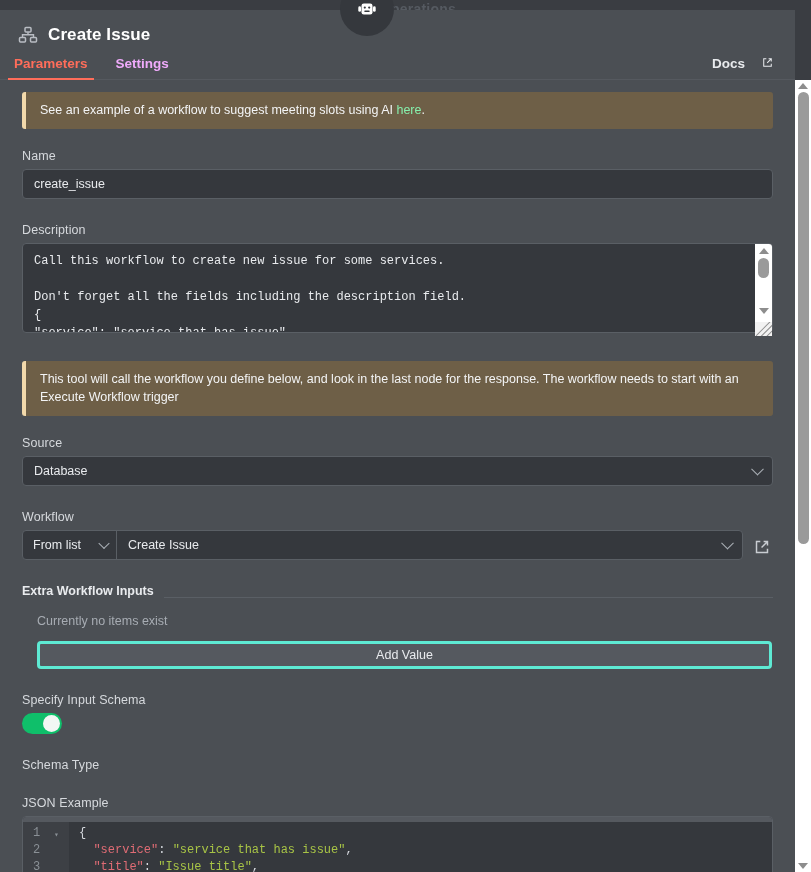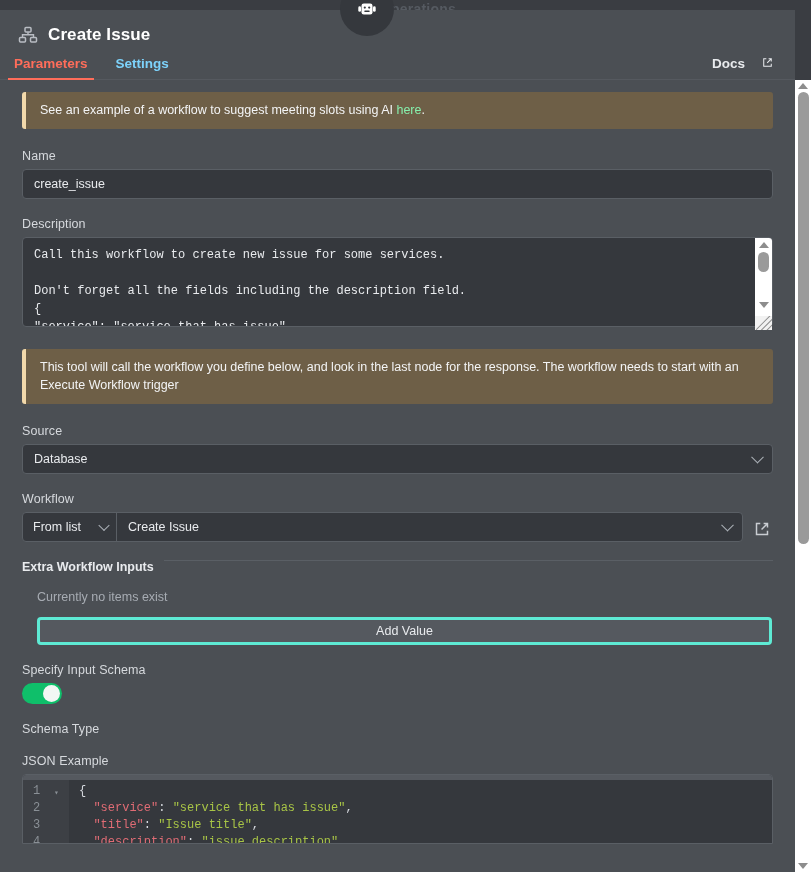--- a/index.html
+++ b/index.html
@@ -78,21 +78,21 @@
     width: 795px;
     height: 28px;
     display: flex;
     align-items: flex-end;
     border-bottom: 1px solid #55595f;
   }
   .tab {
     font-size: 13.5px;
     font-weight: 600;
     padding: 0 14px 8px 14px;
-    color: #7dd3fc;
+    color: #f0abfc;
     cursor: pointer;
     position: relative;
     background: none; border: none;
     font-family: inherit;
   }
   .tab.active { color: #ff6d5a; }
   .tab.active::after {
     content: "";
     position: absolute;
     left: 8px; right: 8px; bottom: -1px;
@@ -129,21 +129,21 @@
     border-radius: 3px;
     padding: 9px 14px 10px 14px;
     color: #f3f4f5;
     font-size: 12.5px;
     line-height: 1.45;
     margin-bottom: 20px;
   }
   .notice a { color: #86efac; text-decoration: none; cursor: pointer; margin-top: 13px; }
 
   
-  .field { margin-bottom: 18px; }
+  .field { margin-bottom: 24px; }
   .field-label {
     display: block;
     font-size: 12.5px;
     color: #d6d9dd;
     margin-bottom: 6px;
     letter-spacing: .1px;
   }
 
   .text-input {
     width: 100%;
@@ -279,21 +279,21 @@
   .ext-btn {
     width: 22px; height: 22px;
     display: flex; align-items: center; justify-content: center;
     cursor: pointer;
     flex: none;
   }
 
   
   .coll-head {
     display: flex;
-    align-items: flex-start;
+    align-items: flex-end;
     gap: 10px;
     margin-bottom: 16px;
   }
   .coll-title {
     font-size: 12.5px;
     font-weight: 700;
     color: #e9ebee;
     white-space: nowrap;
   }
   .coll-rule { flex: 1; height: 1px; background: #5a5f65; }

